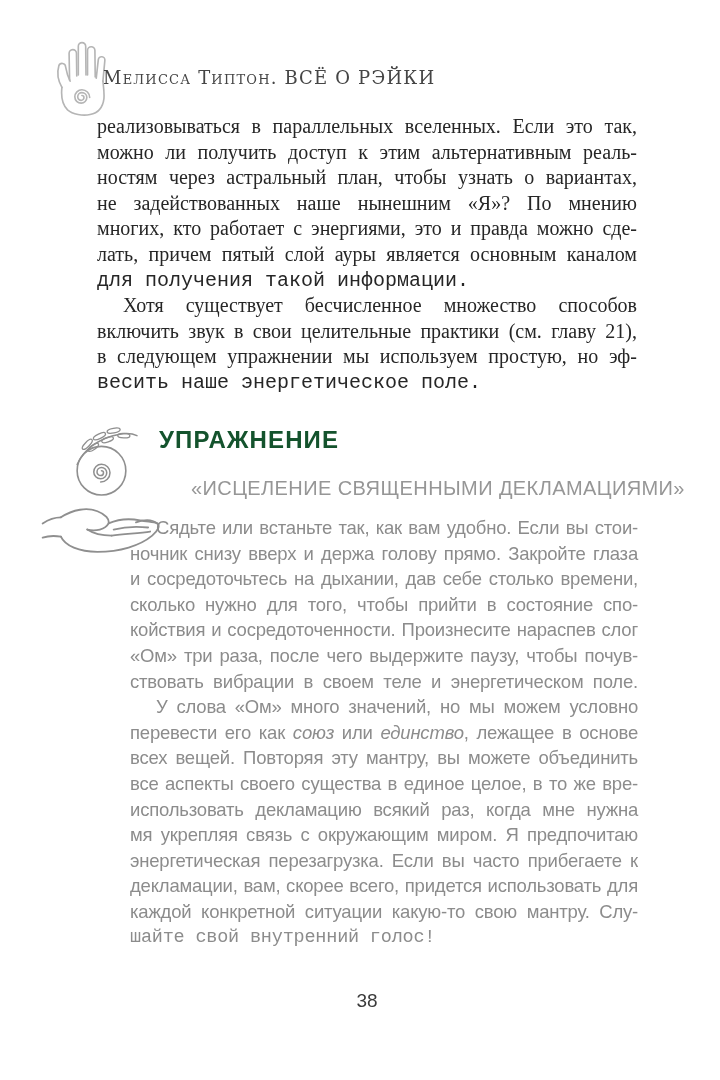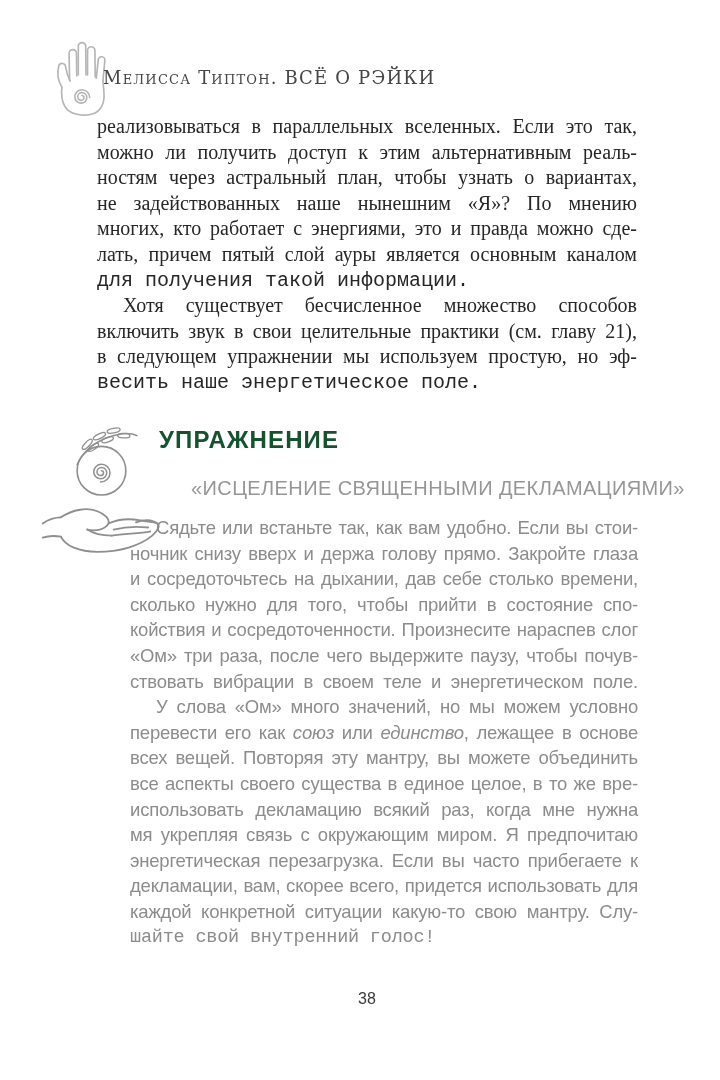--- a/index.html
+++ b/index.html
@@ -50,21 +50,21 @@
     font-size:18.5px;line-height:25.6px;
     letter-spacing:-0.2px;
     color:#8c8c8c;
   }
   .ex-text i{font-style:italic;}
   
   .page-num{
     position:absolute;left:97px;top:990px;width:540px;
     text-align:center;
     font-family:"Liberation Sans", sans-serif;
-    font-size:16px;color:#3a3a3a;
+    font-size:19px;color:#3a3a3a;
   }
   svg{display:block;}
 </style>
 </head>
 <body>
 
 <div class="page">
 
   <div class="hdr-icon">
     <svg viewBox="0 0 62 80" width="64" height="82" fill="none" stroke="#b5b5b5" stroke-width="1.6" stroke-linecap="round" stroke-linejoin="round">

